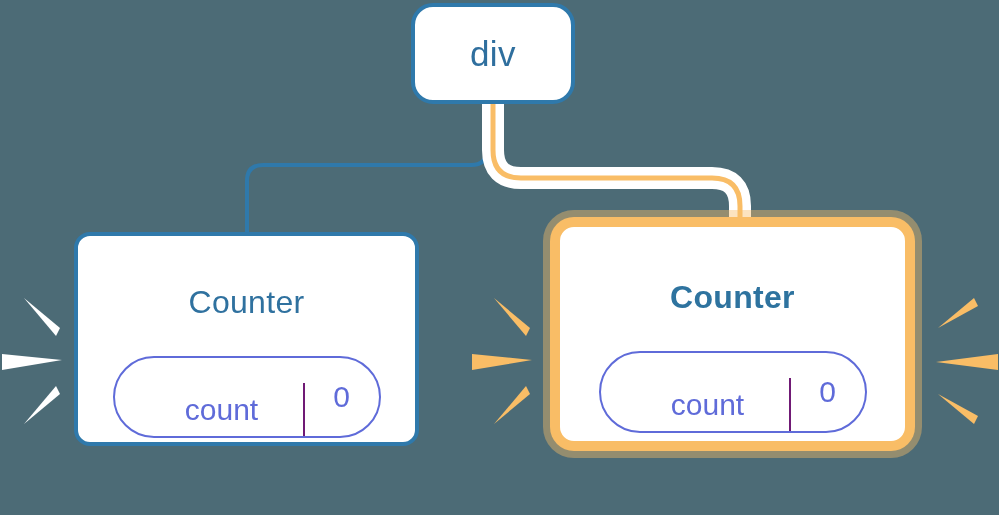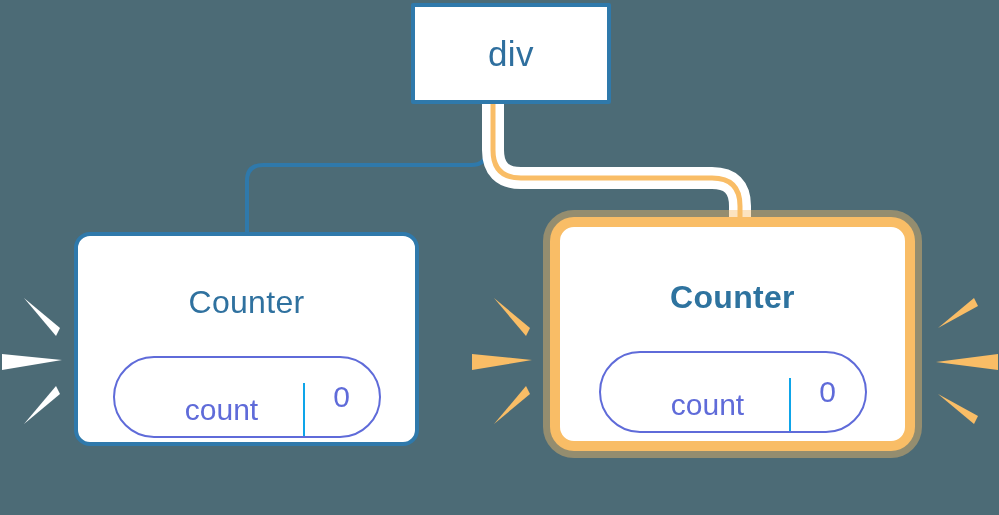--- a/index.html
+++ b/index.html
@@ -30,24 +30,24 @@
     box-sizing: border-box;
     display: flex;
     flex-direction: column;
     align-items: center;
   }
 
   
   #div-node {
     left: 411px;
     top: 3px;
-    width: 200px;
+    width: 164px;
     height: 101px;
     border: 4px solid #2f79ab;
-    border-radius: 2px;
+    border-radius: 22px;
     justify-content: center;
   }
   #div-node .node-title {
     font-size: 35px;
     color: #2f6f9e;
     line-height: 1;
     letter-spacing: 0.5px;
   }
 
   
@@ -103,21 +103,21 @@
   .pill-key, .pill-val {
     display: flex;
     align-items: center;
     justify-content: center;
     color: #5f6bd9;
     font-size: 30px;
     line-height: 1;
   }
   .pill-key {
     flex: 0 0 190px;
-    border-right: 2px solid #0ea5e9;
+    border-right: 2px solid #701a75;
     padding-left: 26px;
     box-sizing: border-box;
     margin-top: 25px;
   }
   .pill-val {
     flex: 1 1 auto;
   }
 
   
   .burst {

